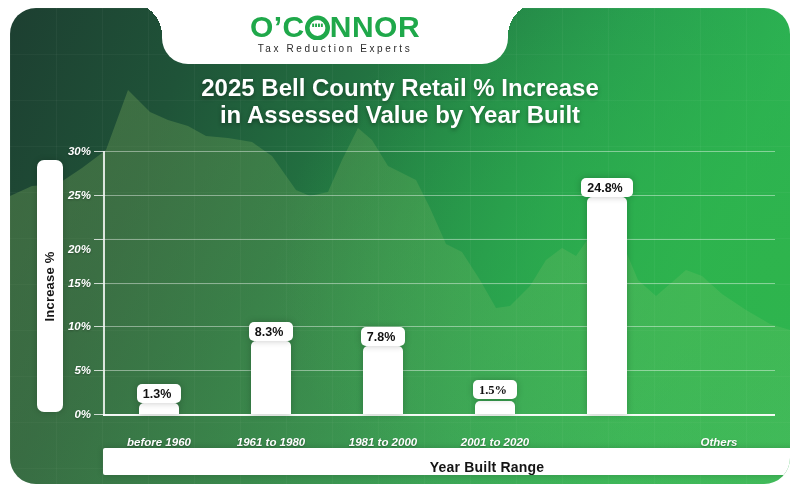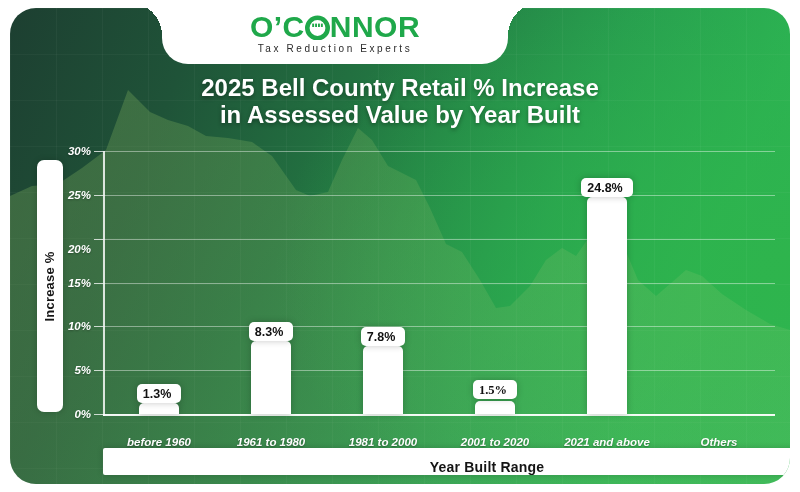--- a/index.html
+++ b/index.html
@@ -254,21 +254,20 @@
             <div class="bar-value">24.8%</div>
           </div>
         </div>
     </div>
 
     <div class="xcat-row" id="xcats">
         <div class="xcat" style="left: 0px; width: 112px;">before 1960</div>
         <div class="xcat" style="left: 112px; width: 112px;">1961 to 1980</div>
         <div class="xcat" style="left: 224px; width: 112px;">1981 to 2000</div>
         <div class="xcat" style="left: 336px; width: 112px;">2001 to 2020</div>
-        <div class="xcat" style="left: 448px; width: 112px;">2021 and above</div>
         <div class="xcat" style="left: 560px; width: 112px;">Others</div>
       </div>
 
     <div class="xlabel-pill">
       <span>Year Built Range</span>
     </div>
 
   </div>
 </div>
 

